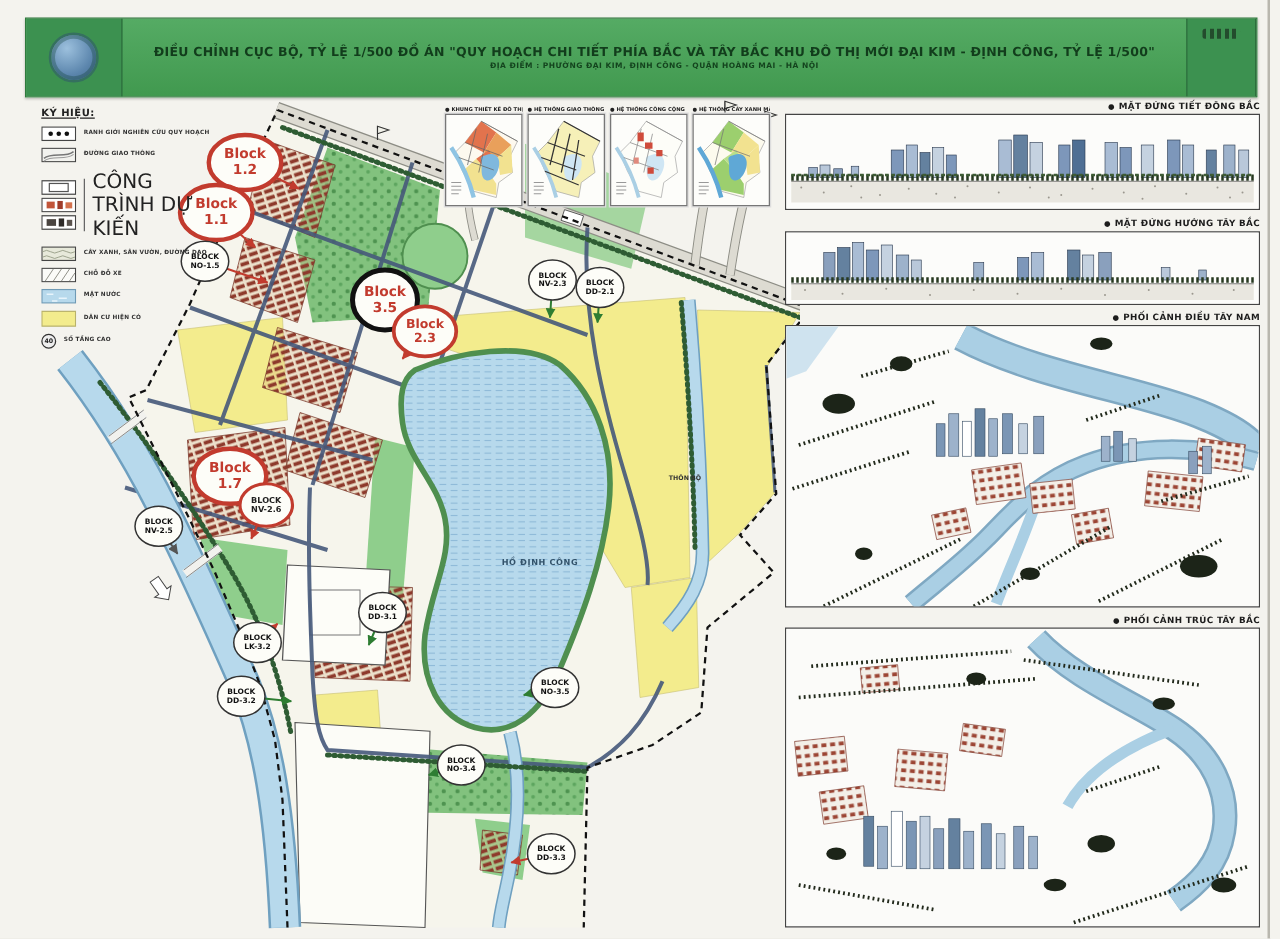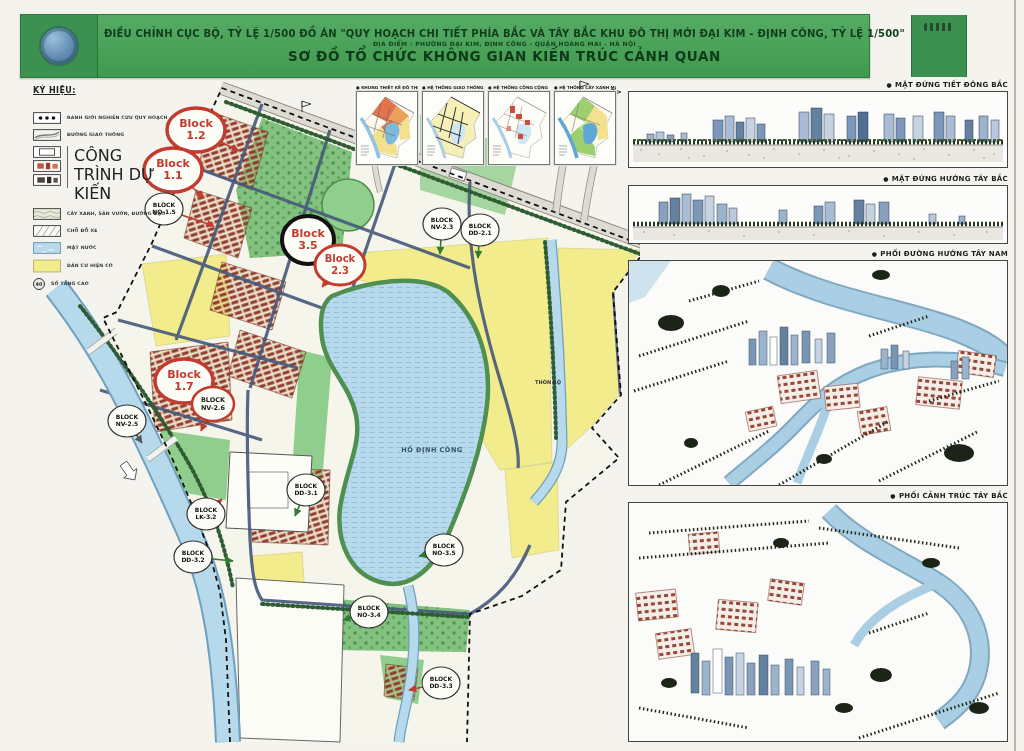--- a/index.html
+++ b/index.html
@@ -1,40 +1,40 @@
 <!DOCTYPE html>
 <html><head>
 <meta charset="utf-8">
 <style>
   html,body{margin:0;padding:0;background:#e7e6e0;}
   *{box-sizing:border-box;}
   .sheet{position:relative;width:1024px;height:751px;background:#f4f3ee;overflow:hidden;
          font-family:"DejaVu Sans","Liberation Sans",sans-serif;color:#222;}
   .sheet::after{content:"";position:absolute;right:8px;top:0;bottom:0;width:2px;background:#b9b7ae;}
   
-  .titlebar{position:absolute;left:20px;top:14px;width:850px;height:64px;display:flex;
+  .titlebar{position:absolute;left:20px;top:14px;width:986px;height:64px;display:flex;
             background:linear-gradient(180deg,#55ab64,#41994f);border:1px solid #2f7a3d;box-shadow:0 1px 2px rgba(0,0,0,.25);}
   .corner-box{flex:0 0 auto;background:#3c9150;border-right:1px solid #2c6e3c;display:flex;align-items:center;justify-content:center;}
   .corner-box.left{width:77px;border-right:1px solid #2c6e3c;}
   .corner-box.right{width:56px;border-left:1px solid #2c6e3c;align-items:flex-start;padding-top:8px;}
   .emblem-circle{width:40px;height:40px;border-radius:50%;
     background:radial-gradient(circle at 35% 30%,#9cc0dd,#5d87ae 60%,#3f668c);
     border:2px solid #35705f;box-shadow:inset 0 0 0 3px rgba(20,70,60,.35);}
   .scribble{width:30px;height:8px;background:
      repeating-linear-gradient(90deg,#1d3a24 0 3px,transparent 3px 6px);border-radius:2px;opacity:.8;}
   .titles{flex:1;display:flex;flex-direction:column;align-items:center;justify-content:center;gap:1px;padding:2px 6px;}
   .t1{font-size:10px;font-weight:bold;color:#123d1c;letter-spacing:.2px;white-space:nowrap;}
   .t2{font-size:6px;font-weight:bold;color:#14441e;letter-spacing:.4px;}
   .t3{font-size:13.5px;font-weight:bold;color:#0d3a18;letter-spacing:.6px;}
   
   .legend{position:absolute;left:33px;top:86px;width:138px;z-index:5;}
-  .legend-title{font-size:8px;font-weight:bold;text-decoration:underline;color:#222;margin-bottom:17px;letter-spacing:.4px;}
+  .legend-title{font-size:8px;font-weight:bold;text-decoration:underline;color:#222;margin-bottom:6px;letter-spacing:.4px;}
   .lrow{display:flex;align-items:center;gap:6px;margin-bottom:5px;}
   .lrow .lbl{font-size:4.6px;font-weight:bold;color:#333;letter-spacing:.2px;line-height:1.25;}
-  .lgroup{display:flex;align-items:flex-start;gap:6px;margin-bottom:5px;}
+  .lgroup{display:flex;align-items:center;gap:6px;margin-bottom:5px;}
   .lgroup .stack{display:flex;flex-direction:column;gap:2px;}
   .lgroup .bracket{width:0;height:42px;border-left:1px solid #666;}
   .floor-badge{display:inline-flex;align-items:center;justify-content:center;width:12px;height:12px;border-radius:50%;
     border:1px solid #333;font-size:5px;font-weight:bold;color:#222;background:#eee;}
   
   .insets{position:absolute;left:356px;top:85px;display:flex;gap:4px;z-index:4;}
   .inset{margin:0;width:62px;}
   .inset figcaption{font-size:4.2px;font-weight:bold;color:#222;white-space:nowrap;overflow:hidden;margin-bottom:1px;}
   .inset .box{width:62px;height:74px;background:#fdfdfa;border:1px solid #777;box-shadow:0 0 0 1px #ddd;}
   
@@ -56,21 +56,20 @@
 
 <div class="sheet">
 
   <header class="titlebar">
     <div class="corner-box left">
       <div class="emblem-circle"></div>
     </div>
     <div class="titles">
       <div class="t1">ĐIỀU CHỈNH CỤC BỘ, TỶ LỆ 1/500 ĐỒ ÁN "QUY HOẠCH CHI TIẾT PHÍA BẮC VÀ TÂY BẮC KHU ĐÔ THỊ MỚI ĐẠI KIM - ĐỊNH CÔNG, TỶ LỆ 1/500"</div>
       <div class="t2">ĐỊA ĐIỂM : PHƯỜNG ĐẠI KIM, ĐỊNH CÔNG - QUẬN HOÀNG MAI - HÀ NỘI</div>
-      <div class="t3">SƠ ĐỒ TỔ CHỨC KHÔNG GIAN KIẾN TRÚC CẢNH QUAN</div>
     </div>
     <div class="corner-box right">
       <div class="scribble"></div>
     </div>
   </header>
 
   <aside class="legend">
     <div class="legend-title">KÝ HIỆU:</div>
 
     <div class="lrow">
@@ -571,21 +570,21 @@
             <circle cx="255" cy="50" r="0.8"></circle>
             <circle cx="290" cy="46" r="0.8"></circle>
             <circle cx="325" cy="49" r="0.8"></circle>
             <circle cx="358" cy="46" r="0.8"></circle>
           </g>
         <path d="M4,41 H374" stroke="#555" stroke-width="0.6"></path>
       </svg>
     </div>
 
     <div class="panel-label" id="lbl-p3">
-      <span class="bullet">●</span><span>PHỐI ĐƯỜNG HƯỚNG TÂY NAM</span>
+      <span class="bullet">●</span><span>PHỐI CẢNH ĐIỀU TÂY NAM</span>
     </div>
     <div class="panel-box" id="box-p3">
       <svg viewBox="0 0 378 224">
         <defs>
           <pattern id="redtile" width="7" height="7" patternUnits="userSpaceOnUse">
             <rect width="7" height="7" fill="#f3efe8"></rect>
               <rect x="1" y="1" width="4" height="3" fill="#9c4534"></rect>
           </pattern>
         </defs>
         <rect width="378" height="224" fill="#fbfbf9"></rect>

